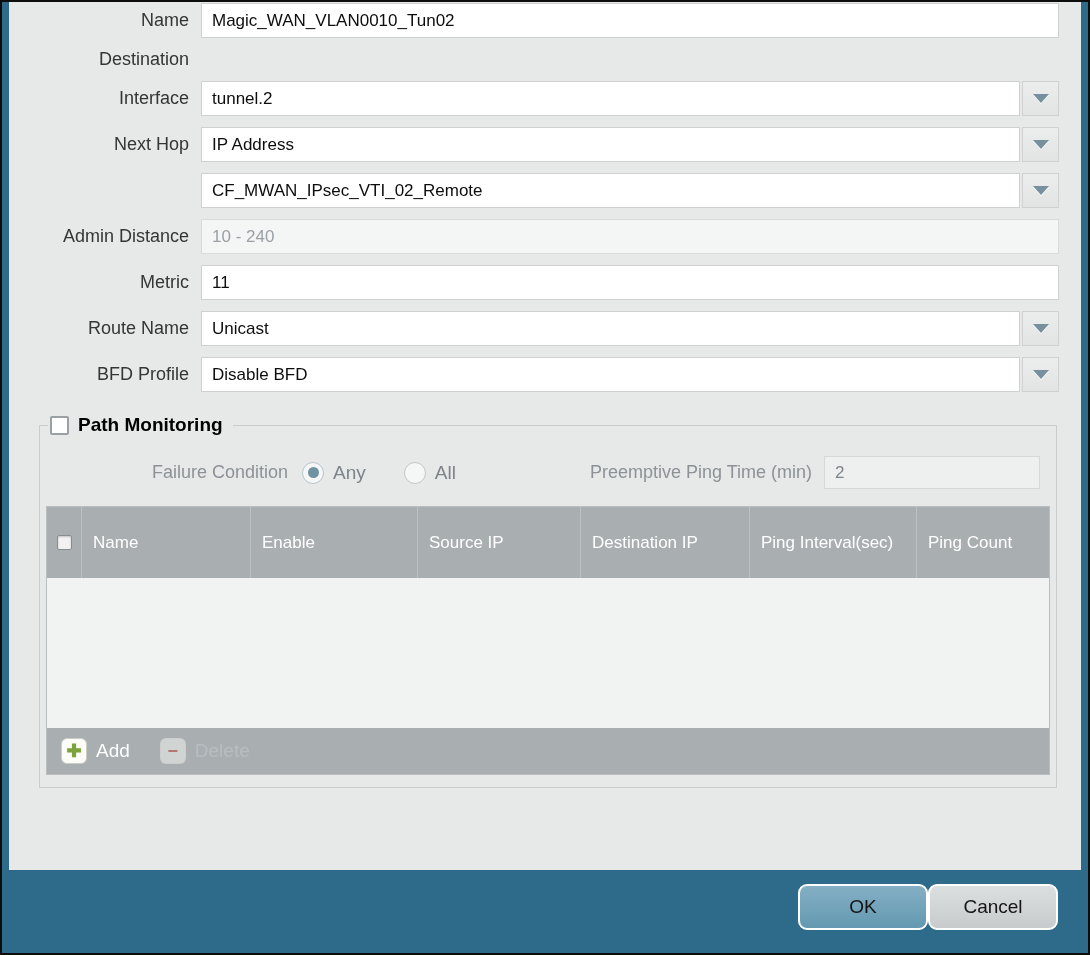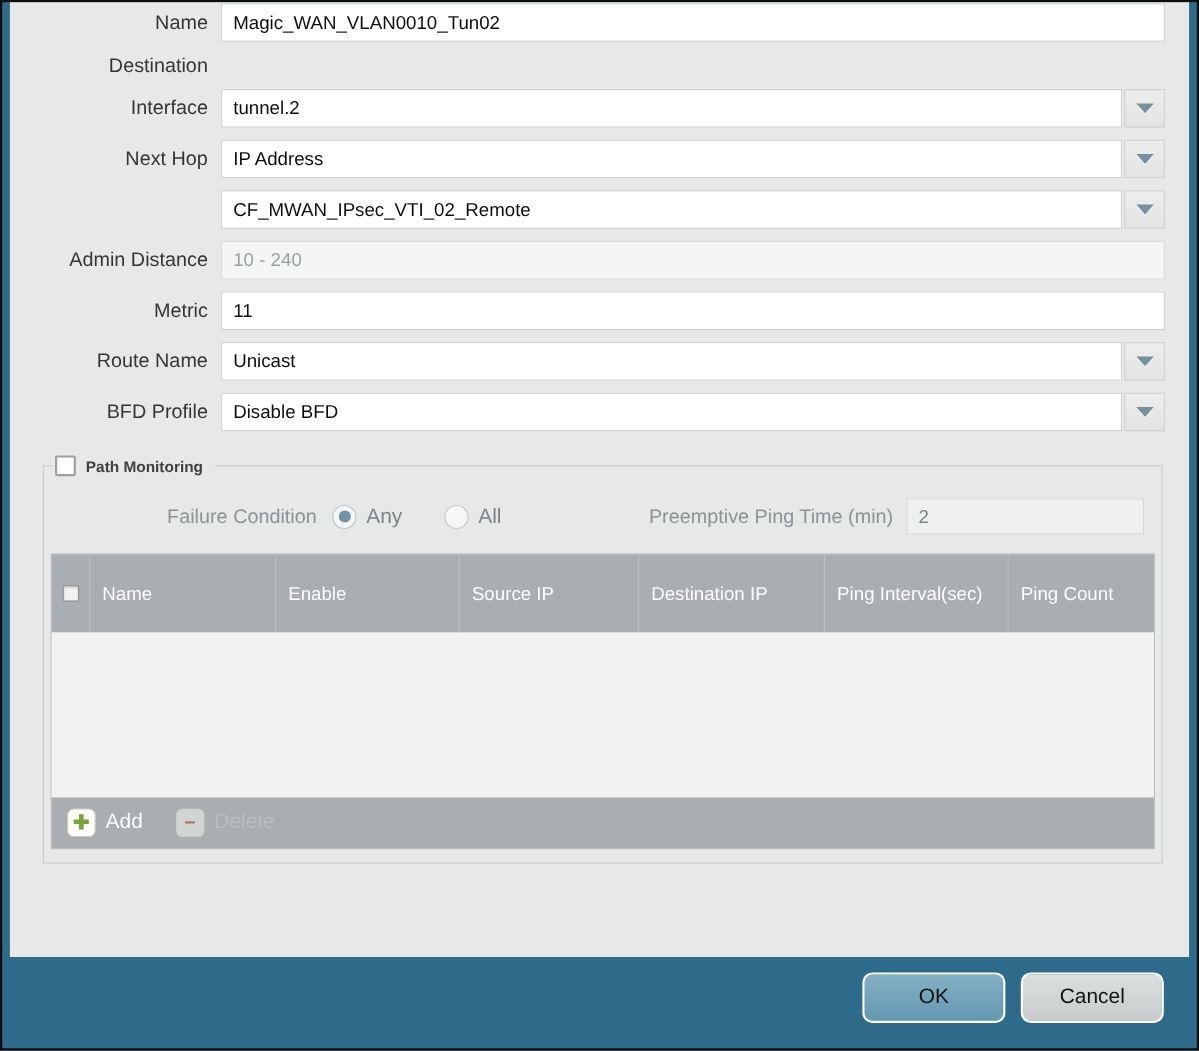--- a/index.html
+++ b/index.html
@@ -95,21 +95,21 @@
     padding: 0 10px 0 2px; margin-left: 2px;
   }
   .pm-checkbox {
     width: 19px; height: 19px;
     background: #fff;
     border: 2px solid #9aa0a4;
     border-radius: 2px;
     margin-right: 9px;
     cursor: pointer;
   }
-  .pm-title { font-size: 14px; font-weight: bold; color: #404040; }
+  .pm-title { font-size: 19px; font-weight: bold; color: #000000; }
 
   .fc-row {
     display: flex; align-items: center;
     margin: 14px 10px 0 0;
     color: #8c9296;
   }
   .fc-label { width: 242px; text-align: right; font-size: 18px; margin-right: 14px; }
   .radio {
     width: 22px; height: 22px; border-radius: 50%;
     background: #f5f6f6; border: 1px solid #c3c7c9;
@@ -169,21 +169,20 @@
   .tf-label { font-size: 19px; color: #ffffff; }
   .tf-btn.disabled { cursor: default; }
   .tf-btn.disabled .tf-icon { background: rgba(248,249,246,.5); border-color: rgba(200,204,196,.5); }
   .tf-icon.minus { color: rgba(168,87,74,.75); }
   .tf-btn.disabled .tf-label { color: #b8bdc0; }
 
   
   .footer {
     flex: 0 0 83px;
     display: flex; align-items: flex-start; justify-content: flex-end;
-    gap: 14px;
     padding: 14px 30px 0 0;
   }
   .btn {
     width: 130px; height: 46px;
     border-radius: 9px;
     border: 2px solid #ffffff;
     font-family: "Liberation Sans", sans-serif;
     font-size: 19px; color: #141414;
     cursor: pointer;
   }

